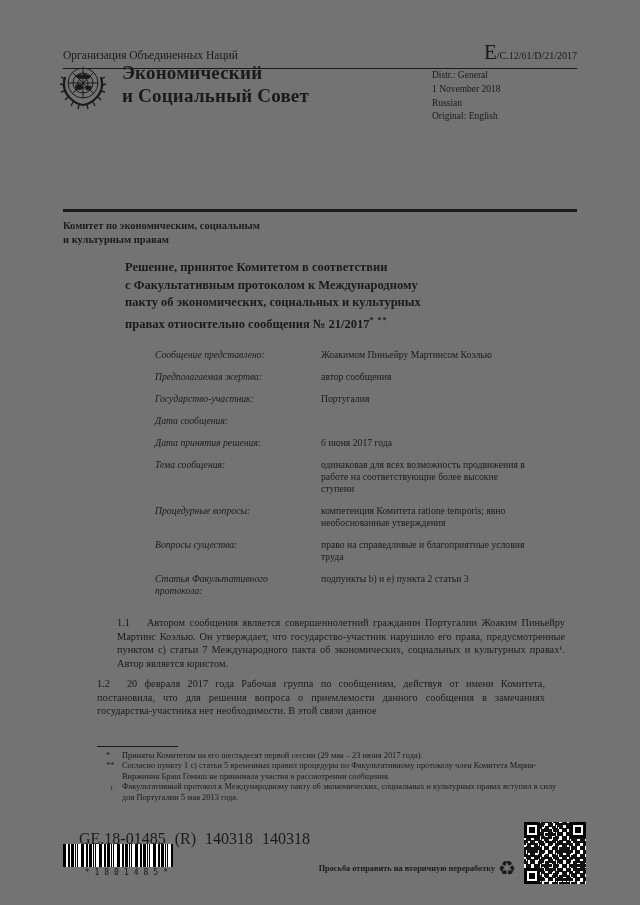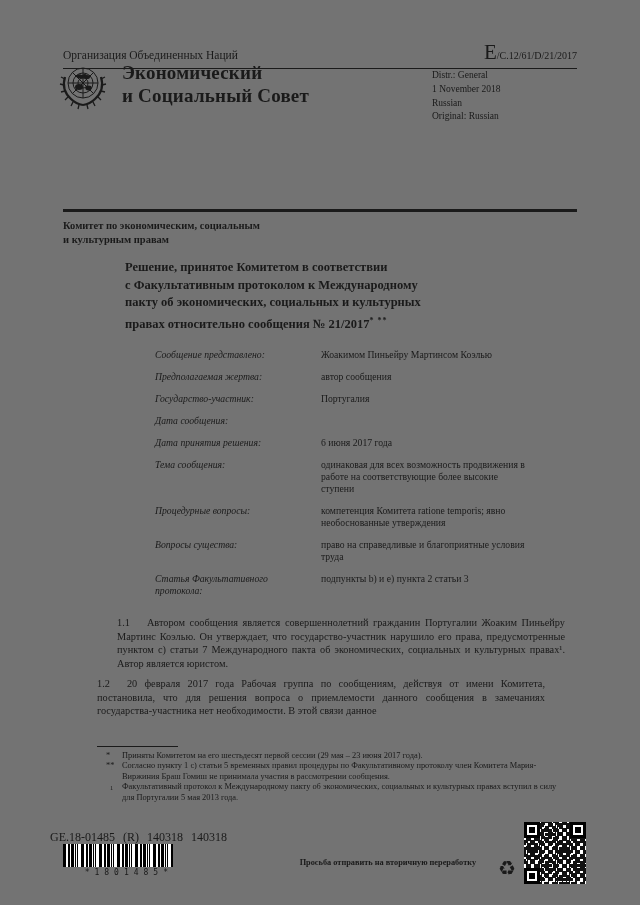--- a/index.html
+++ b/index.html
@@ -47,32 +47,32 @@
   
   .fn-rule { position:absolute; top:746px; left:97px; width:81px; border-top:1px solid #1a1a1a; }
   .footnotes { position:absolute; top:751px; left:106px; width:452px;
     font-size:8.4px; line-height:10.4px; }
   .fn-item { display:flex; }
   .fn-marker { width:16px; flex:0 0 16px; }
   .fn-marker.sup { font-size:6.5px; vertical-align:super; padding-top:1px; padding-left:4px; }
   .fn-text { flex:1; }
 
   
-  .ge-code { position:absolute; top:830px; left:50px; font-size:12px; word-spacing:5px;text-align:right; }
+  .ge-code { position:absolute; top:830px; left:79px; font-size:16px; word-spacing:5px;text-align:right; }
   .barcode { position:absolute; top:844px; left:63px; width:110px; }
   .barcode-bars { height:23px; background-color:#fff;
     background-image:
       repeating-linear-gradient(90deg,#000 0 1px,transparent 1px 2px,#000 2px 3px,transparent 3px 6px),
       repeating-linear-gradient(90deg,#000 0 2px,transparent 2px 5px,#000 5px 6px,transparent 6px 9px);
   }
   .barcode-label { font-family:"DejaVu Sans Mono", monospace; font-size:8px;
     letter-spacing:5px; text-align:right; margin-top:1px; white-space:nowrap; }
 
   .recycle-line { position:absolute; top:858px; left:250px; width:266px;
-    display:flex; justify-content:flex-end; gap:22px; }
+    display:flex; justify-content:flex-end; align-items:center; gap:3px; }
   .recycle-text { font-size:8.3px; font-weight:bold; white-space:nowrap; }
   .recycle-glyph { font-family:"DejaVu Sans", sans-serif; font-size:20px; line-height:20px; }
 
   .qr { position:absolute; top:822px; left:524px; width:62px; height:62px;
     background-color:#fff;
     background-image:
       repeating-conic-gradient(#111 0% 25%, transparent 0% 50%),
       repeating-conic-gradient(#111 0% 25%, #fff 0% 50%);
     background-size:9px 9px, 7px 7px;
     background-position:2px 1px, 0 0;
@@ -123,21 +123,21 @@
 
   <div class="council-title">
     <div>Экономический</div>
     <div>и Социальный Совет</div>
   </div>
 
   <div class="distr-block">
     <div>Distr.: General</div>
     <div>1 November 2018</div>
     <div>Russian</div>
-    <div>Original: Russian</div>
+    <div>Original: English</div>
   </div>
 
   <div class="thick-rule"></div>
 
   <div class="committee">
     <div>Комитет по экономическим, социальным</div>
     <div>и культурным правам</div>
   </div>
 
   <div class="decision-title">

